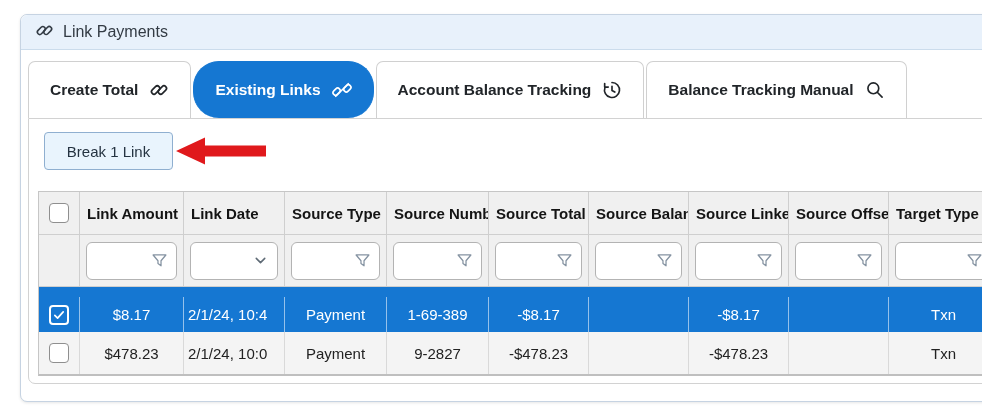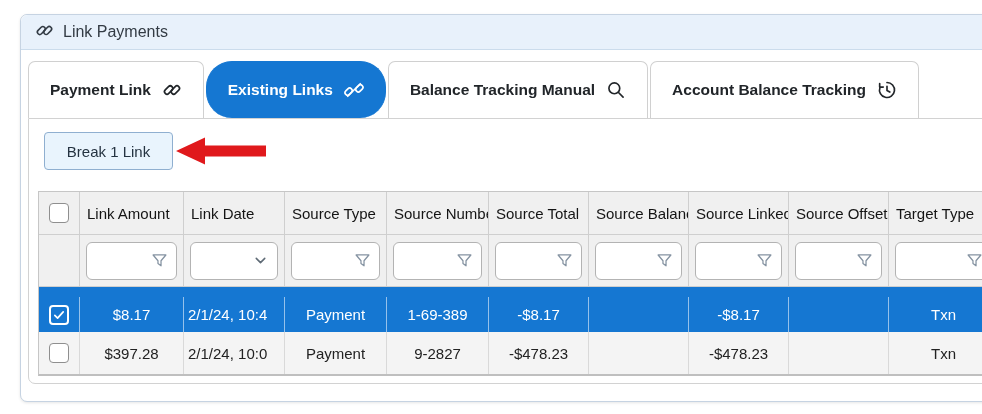--- a/index.html
+++ b/index.html
@@ -47,21 +47,21 @@
   .grow{display:flex;}
   .grow.ghead{background:#f0f0f0;height:42px;border-bottom:1px solid #cfcfcf;}
   .grow.gfilter{background:#f0f0f0;height:51px;border-bottom:1px solid #cfcfcf;}
   .grow.sel{background:#1577d2;color:#fff;height:45px;}
   .grow.alt{background:#f4f4f4;color:#222;height:42px;}
   .gcell{
     box-sizing:border-box;flex:none;display:flex;align-items:center;
     overflow:hidden;white-space:nowrap;font-size:15px;
   }
   .ghead .gcell{
-    font-weight:400;color:#141414;padding-left:7px;border-right:1px solid #cfcfcf;
+    font-weight:700;color:#141414;padding-left:7px;border-right:1px solid #cfcfcf;
   }
   .ghead .gcell.cbx, .gfilter .gcell.cbx{padding-left:0;justify-content:center;}
   .gfilter .gcell{border-right:1px solid #cfcfcf;justify-content:center;}
   .grow.sel .gcell{border-right:1px solid rgba(255,255,255,.55);justify-content:center;margin-top:10px;}
   .grow.alt .gcell{border-right:1px solid #d9d9d9;justify-content:center;}
   .grow .gcell.left{justify-content:flex-start;padding-left:4px;text-align:right;}
   .grow .gcell.cbx{justify-content:center;padding-left:0;}
   .fbox{
     width:calc(100% - 12px);height:38px;box-sizing:border-box;background:#fff;
     border:1px solid #b3b3b3;border-radius:6px;display:flex;align-items:center;
@@ -84,21 +84,21 @@
           <g fill="none" stroke="currentColor" stroke-width="2">
             <rect x="2.2" y="9" width="11.5" height="6" rx="3" transform="rotate(-45 8 12)"></rect>
             <rect x="10.3" y="9" width="11.5" height="6" rx="3" transform="rotate(-45 16 12)"></rect>
           </g>
         </svg></span>
     <span>Link Payments</span>
   </div>
 
   <div class="tabs" id="tabs">
       <div class="tab">
-        <span>Payment Link</span>
+        <span>Create Total</span>
         <span class="ticon">
           <svg viewBox="0 0 24 24" width="20" height="20">
             <g fill="none" stroke="currentColor" stroke-width="2">
               <rect x="2.2" y="9" width="11.5" height="6" rx="3" transform="rotate(-45 8 12)"></rect>
               <rect x="10.3" y="9" width="11.5" height="6" rx="3" transform="rotate(-45 16 12)"></rect>
             </g>
           </svg>
         </span>
       </div>
       <div class="tab active">
@@ -107,38 +107,38 @@
           <svg viewBox="0 0 24 24" width="20" height="20">
             <g fill="none" stroke="currentColor" stroke-width="2" stroke-linecap="round">
               <rect x="0.8" y="11" width="9.5" height="6" rx="3" transform="rotate(-45 5.5 14)"></rect>
               <rect x="13.7" y="7" width="9.5" height="6" rx="3" transform="rotate(-45 18.5 10)"></rect>
               <line x1="4.5" y1="19.5" x2="19.5" y2="4.5"></line>
             </g>
           </svg>
         </span>
       </div>
       <div class="tab">
-        <span>Balance Tracking Manual</span>
-        <span class="ticon">
-          <svg viewBox="0 0 24 24" width="20" height="20">
-            <g fill="none" stroke="currentColor" stroke-width="2" stroke-linecap="round">
-              <circle cx="10" cy="10" r="6.5"></circle>
-              <line x1="15" y1="15" x2="20.5" y2="20.5"></line>
-            </g>
-          </svg>
-        </span>
-      </div>
-      <div class="tab">
         <span>Account Balance Tracking</span>
         <span class="ticon">
           <svg viewBox="0 0 24 24" width="20" height="20">
             <g fill="none" stroke="currentColor" stroke-width="2" stroke-linecap="round" stroke-linejoin="round">
               <path d="M12 3 a9 9 0 1 1 -8.5 6"></path>
               <path d="M3.2 4.2 v4.3 h4.3"></path>
               <path d="M12 7.6 v4.9 l3.4 2"></path>
+            </g>
+          </svg>
+        </span>
+      </div>
+      <div class="tab">
+        <span>Balance Tracking Manual</span>
+        <span class="ticon">
+          <svg viewBox="0 0 24 24" width="20" height="20">
+            <g fill="none" stroke="currentColor" stroke-width="2" stroke-linecap="round">
+              <circle cx="10" cy="10" r="6.5"></circle>
+              <line x1="15" y1="15" x2="20.5" y2="20.5"></line>
             </g>
           </svg>
         </span>
       </div>
     </div>
 
   <div class="panel">
     <button class="break-btn">Break 1 Link</button>
     <span class="arrow-annot">
       <svg viewBox="0 0 92 30" width="92" height="30">
@@ -259,21 +259,21 @@
           <div class="gcell" style="width: 100px;">-$8.17</div>
           <div class="gcell" style="width: 100px;"></div>
           <div class="gcell" style="width: 100px;">-$8.17</div>
           <div class="gcell" style="width: 100px;"></div>
           <div class="gcell" style="width: 110px;">Txn</div>
         </div>
         <div class="grow alt">
           <div class="gcell cbx" style="width: 41px;">
             <span class="ckb"></span>
           </div>
-          <div class="gcell" style="width: 104px;">$397.28</div>
+          <div class="gcell" style="width: 104px;">$478.23</div>
           <div class="gcell left" style="width: 101px;">2/1/24, 10:0</div>
           <div class="gcell" style="width: 102px;">Payment</div>
           <div class="gcell" style="width: 102px;">9-2827</div>
           <div class="gcell" style="width: 100px;">-$478.23</div>
           <div class="gcell" style="width: 100px;"></div>
           <div class="gcell" style="width: 100px;">-$478.23</div>
           <div class="gcell" style="width: 100px;"></div>
           <div class="gcell" style="width: 110px;">Txn</div>
         </div>
       </div>

